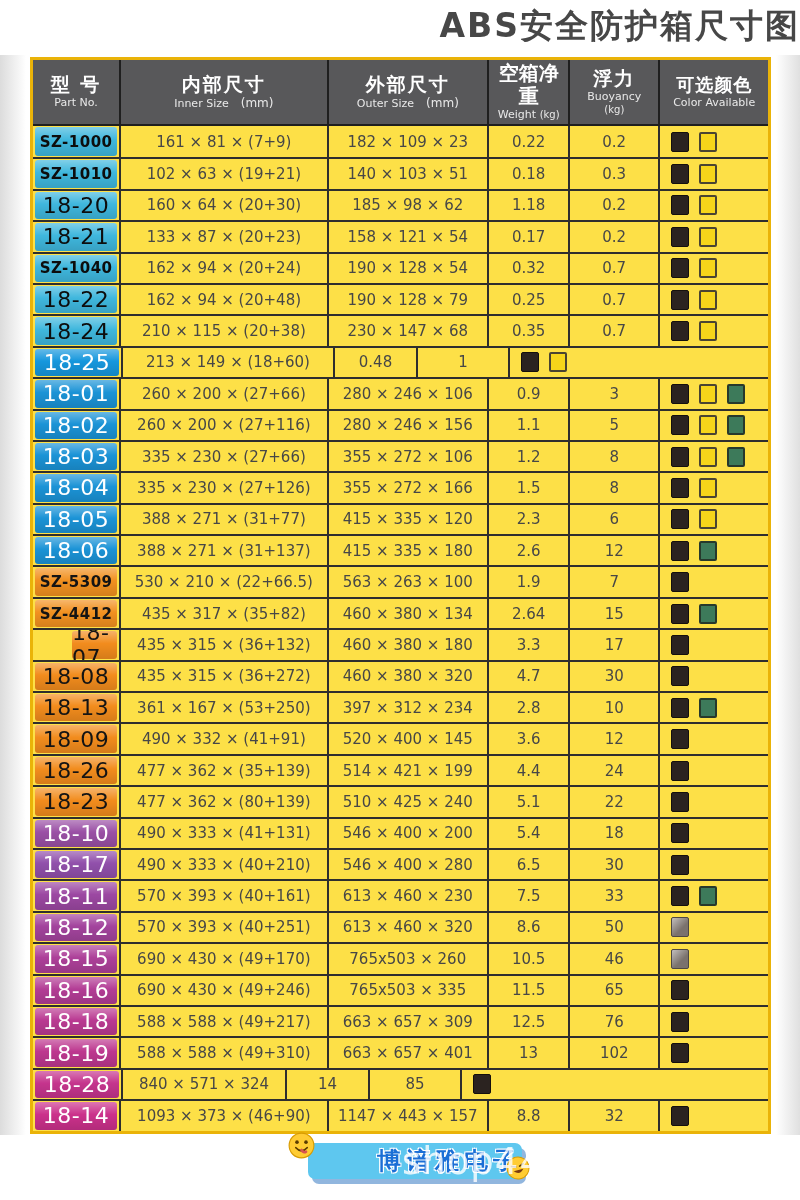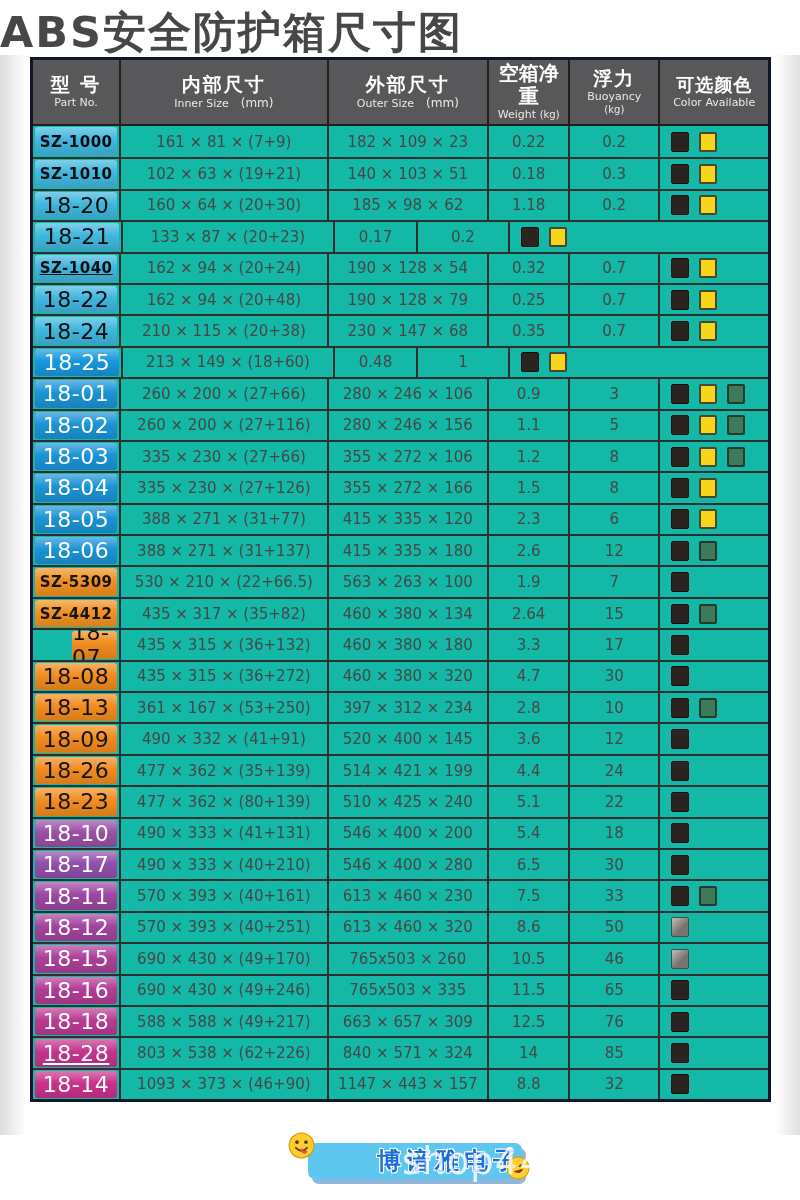--- a/index.html
+++ b/index.html
@@ -5,27 +5,27 @@
   html,body{margin:0;padding:0}
   body{
     width:800px;height:1200px;background:#ffffff;position:relative;overflow:hidden;
     font-family:"DejaVu Sans","Liberation Sans",sans-serif;
   }
   .edge{position:absolute;top:55px;height:1080px;pointer-events:none}
   .edge.left{left:0;width:26px;background:linear-gradient(90deg,rgba(185,185,185,.5),rgba(255,255,255,0))}
   .edge.right{right:0;width:24px;background:linear-gradient(270deg,rgba(185,185,185,.45),rgba(255,255,255,0))}
 
   .title{
-    position:absolute;top:4px;left:0;width:100%;text-align:left;
-    font-size:43px;font-weight:700;color:#474747;letter-spacing:2px;
+    position:absolute;top:4px;left:0;width:100%;text-align:right;
+    font-size:33px;font-weight:700;color:#474747;letter-spacing:2px;
   }
 
   .table{
     position:absolute;left:30px;top:57px;width:741px;
-    border:3px solid #0f172a;background:#14b8a6;box-sizing:border-box;
+    border:3px solid #eab308;background:#fde047;box-sizing:border-box;
   }
   .thead{display:flex;height:64px;background:#58585a;border-bottom:2px solid #1f1f1f}
   .hcell{
     box-sizing:border-box;border-right:2px solid #1f1f1f;
     display:flex;flex-direction:column;align-items:center;justify-content:center;
     color:#fff;text-align:center;line-height:1.12;
   }
   .hcell:last-child{border-right:none}
   .hzh{font-size:19px;font-weight:700;letter-spacing:2px}
   .hen{font-size:11px;color:#e9e9e9;margin-top:2px}
@@ -149,30 +149,31 @@
         <div class="cell c5">
           <span class="swatch black" style="background-color: rgb(43, 35, 32);"></span>
           <span class="swatch yellow" style="background-color: rgb(246, 213, 26);"></span>
         </div>
       </div>
       <div class="row">
         <div class="cell c0">
           <div class="chip" style="background-color: rgb(63, 183, 221); color: rgb(13, 13, 13);">18-21</div>
         </div>
         <div class="cell txt c1">133 × 87 × (20+23)</div>
+        <div class="cell txt c2">158 × 121 × 54</div>
         <div class="cell txt c3">0.17</div>
         <div class="cell txt c4">0.2</div>
         <div class="cell c5">
           <span class="swatch black" style="background-color: rgb(43, 35, 32);"></span>
           <span class="swatch yellow" style="background-color: rgb(246, 213, 26);"></span>
         </div>
       </div>
       <div class="row">
         <div class="cell c0">
-          <div class="chip small" style="background-color: rgb(63, 183, 221); color: rgb(13, 13, 13); text-decoration: underline;">SZ-1040</div>
+          <div class="chip small" style="background-color: rgb(63, 183, 221); color: rgb(13, 13, 13);">SZ-1040</div>
         </div>
         <div class="cell txt c1">162 × 94 × (20+24)</div>
         <div class="cell txt c2">190 × 128 × 54</div>
         <div class="cell txt c3">0.32</div>
         <div class="cell txt c4">0.7</div>
         <div class="cell c5">
           <span class="swatch black" style="background-color: rgb(43, 35, 32);"></span>
           <span class="swatch yellow" style="background-color: rgb(246, 213, 26);"></span>
         </div>
       </div>
@@ -473,23 +474,34 @@
         <div class="cell txt c1">588 × 588 × (49+217)</div>
         <div class="cell txt c2">663 × 657 × 309</div>
         <div class="cell txt c3">12.5</div>
         <div class="cell txt c4">76</div>
         <div class="cell c5">
           <span class="swatch black" style="background-color: rgb(43, 35, 32);"></span>
         </div>
       </div>
       <div class="row">
         <div class="cell c0">
-          <div class="chip" style="background-color: rgb(197, 52, 141); color: rgb(255, 255, 255); text-decoration: underline;">18-28</div>
-        </div>
-        <div class="cell txt c1">803 × 538 × (62+226)</div>
+          <div class="chip" style="background-color: rgb(189, 55, 143); color: rgb(255, 255, 255);">18-19</div>
+        </div>
+        <div class="cell txt c1">588 × 588 × (49+310)</div>
+        <div class="cell txt c2">663 × 657 × 401</div>
+        <div class="cell txt c3">13</div>
+        <div class="cell txt c4">102</div>
+        <div class="cell c5">
+          <span class="swatch black" style="background-color: rgb(43, 35, 32);"></span>
+        </div>
+      </div>
+      <div class="row">
+        <div class="cell c0">
+          <div class="chip" style="background-color: rgb(197, 52, 141); color: rgb(255, 255, 255);">18-28</div>
+        </div>
         <div class="cell txt c2">840 × 571 × 324</div>
         <div class="cell txt c3">14</div>
         <div class="cell txt c4">85</div>
         <div class="cell c5">
           <span class="swatch black" style="background-color: rgb(43, 35, 32);"></span>
         </div>
       </div>
       <div class="row">
         <div class="cell c0">
           <div class="chip" style="background-color: rgb(203, 49, 139); color: rgb(255, 255, 255);">18-14</div>

